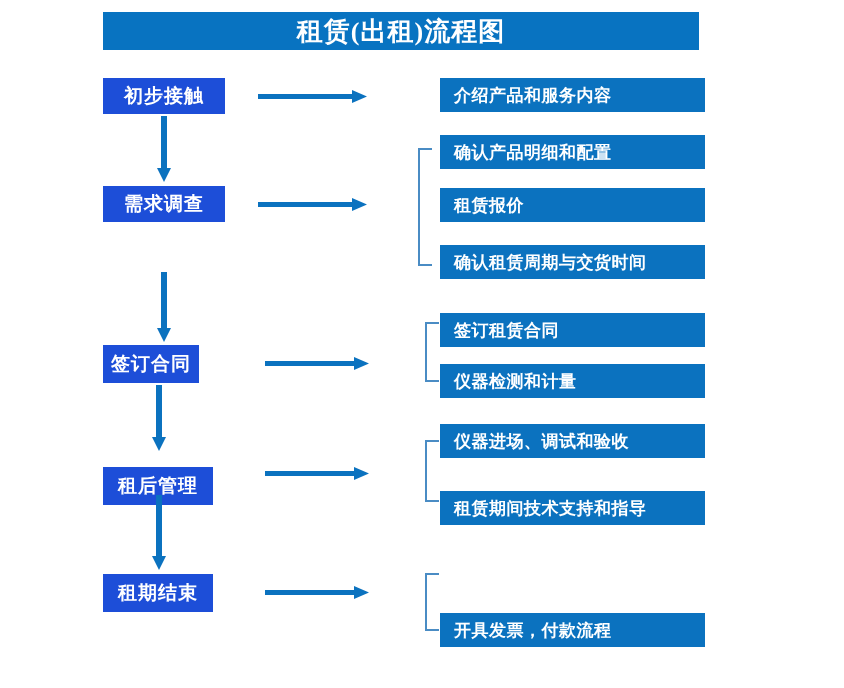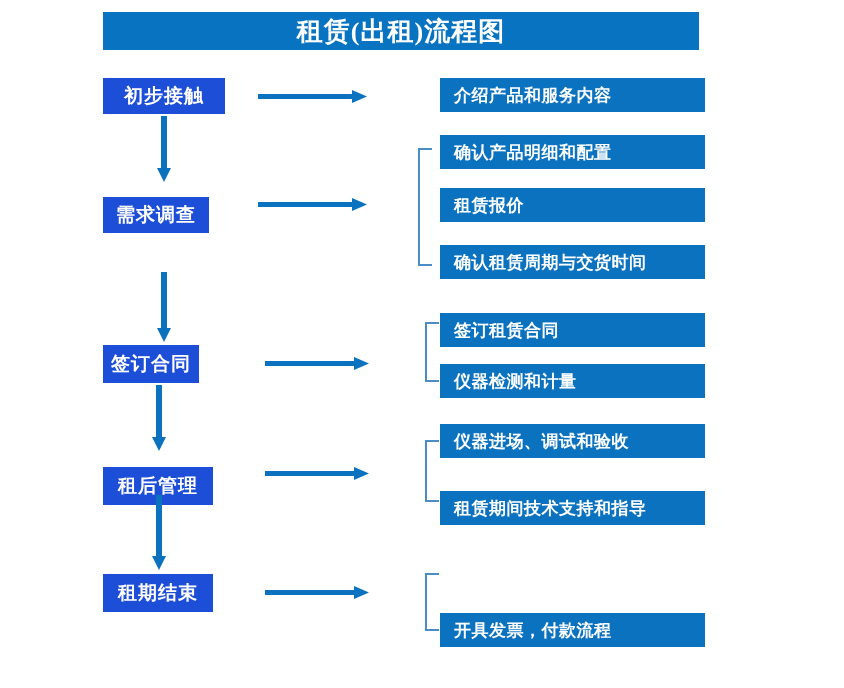--- a/index.html
+++ b/index.html
@@ -81,21 +81,21 @@
 </style>
 </head>
 <body>
 
 <div id="canvas">
 
   <div class="title-bar">租赁(出租)流程图</div>
 
   <div class="stage-box" style="left:103px; top:78px; width:122px; height:36px;">初步接触</div>
 
-  <div class="stage-box" style="left:103px; top:186px; width:106px; height:36px;margin-top:11px;">需求调查</div>
+  <div class="stage-box" style="left:103px; top:186px; width:122px; height:36px;">需求调查</div>
 
   <div class="stage-box" style="left:103px; top:345px; width:96px; height:38px;">签订合同</div>
 
   <div class="stage-box" style="left:103px; top:467px; width:110px; height:38px;">租后管理</div>
 
   <div class="stage-box" style="left:103px; top:574px; width:110px; height:38px;">租期结束</div>
 
   <svg class="v-arrow" style="left:155px; top:116px; height:68px;" viewBox="0 0 18 68">
     <rect x="6" y="0" width="6" height="54" fill="#0b72bf"></rect>
     <polygon points="2,52 16,52 9,66" fill="#0b72bf"></polygon>

